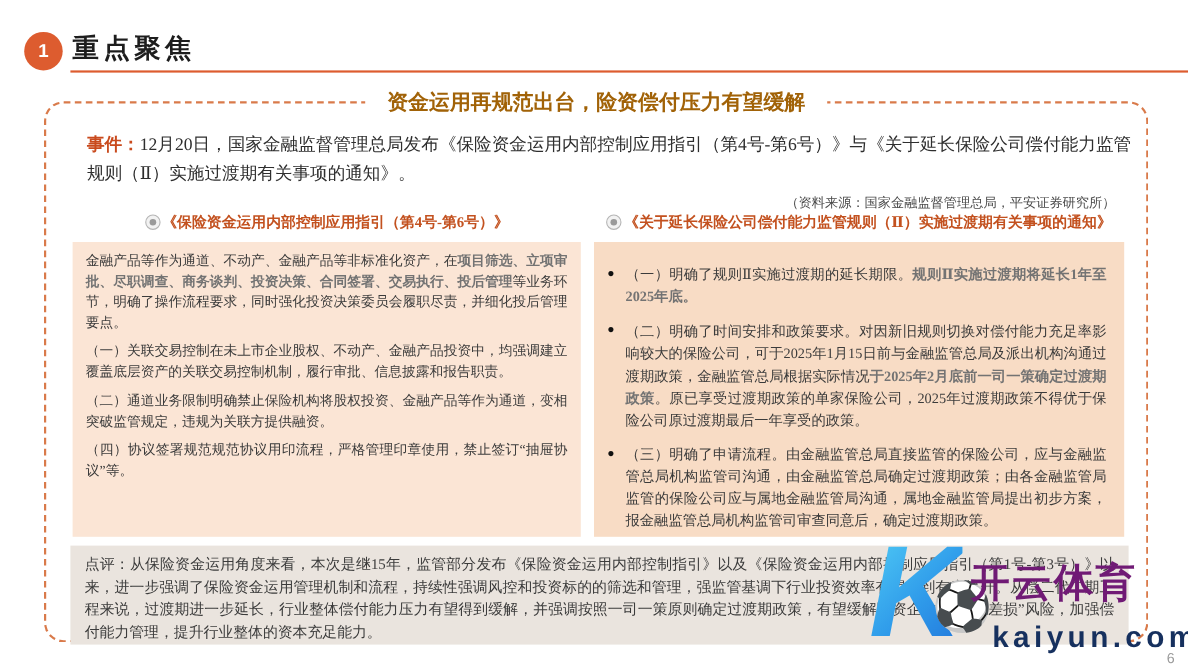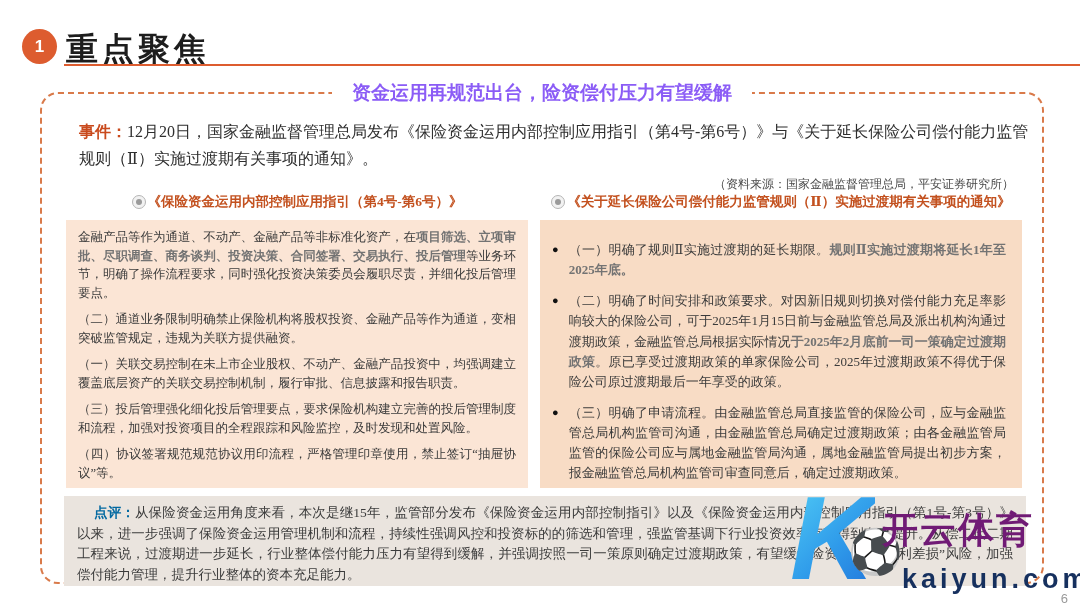--- a/index.html
+++ b/index.html
@@ -10,35 +10,35 @@
     color:#3b3b3b;
   }
   
   .num-circle{
     position:absolute; left:22px; top:29px; width:35px; height:35px;
     border-radius:50%; background:#dd5c2f; color:#fff;
     font-family:"Liberation Sans",sans-serif; font-size:17px; font-weight:bold;
     display:flex; align-items:center; justify-content:center;
   }
   .section-title{
-    position:absolute; left:66px; top:28px; font-size:32px; font-weight:700; color:#1d1d1d;
+    position:absolute; left:66px; top:28px; font-size:24px; font-weight:700; color:#1d1d1d;
     letter-spacing:4px;
   }
   .title-underline{
     position:absolute; left:64px; top:64px; width:1016px; height:2px; background:#dd5c2f;
   }
   
   .main-box{
     position:absolute; left:40px; top:92px; width:1004px; height:492px;
     border:2px dashed #d97a4a; border-radius:18px;
   }
   .headline{
     position:absolute; top:-14px; left:50%; transform:translateX(-50%);
     background:#ffffff; padding:0 20px; white-space:nowrap;
-    font-size:19px; font-weight:700; color:#8b5cf6;
+    font-size:19px; font-weight:700; color:#a16207;
   }
   .event-block{
     position:absolute; left:25px; top:24px; width:956px;
     font-size:16px; line-height:1.7; color:#2e2e2e;margin-left:12px;
   }
   .event-label{ color:#c94a1d; font-weight:700; }
   .source-line{
     position:absolute; right:28px; top:82px;
     font-size:12px; color:#4a4a4a;
   }
@@ -71,21 +71,21 @@
   .bullet-row{ display:flex; gap:10px; margin-bottom:11px; }
   .bullet-glyph{ flex:0 0 auto; font-size:11px; line-height:1.8; color:#111; }
   .bullet-text{ text-align:justify; }
   .b{ font-weight:700; color:#737373; }
   
   .comment-panel{
     position:absolute; left:22px; top:402px; width:962px; height:90px;
     background:#eae4de; padding:7px 13px; font-size:13.5px; line-height:1.52;
     text-align:justify; overflow:hidden;
   }
-  .comment-label{ color:#0369a1; font-weight:700;margin-left:17px; }
+  .comment-label{ color:#404040; font-weight:400; }
   
   .watermark{
     position:absolute; left:790px; top:488px; width:286px; height:115px;
     pointer-events:none;
   }
   .wm-k{
     position:absolute; left:0; top:-18px;
     font-family:"Liberation Sans",sans-serif; font-size:118px; font-weight:700; font-style:italic;
     background:linear-gradient(135deg,#55d2f7 0%,#2f9bea 55%,#1f6fd8 100%);
     -webkit-background-clip:text; background-clip:text; color:transparent;
@@ -126,23 +126,22 @@
     <span class="radio-icon"></span>
     <span>《保险资金运用内部控制应用指引（第4号-第6号）》</span>
   </div>
   <div class="col-header right">
     <span class="radio-icon"></span>
     <span>《关于延长保险公司偿付能力监管规则（Ⅱ）实施过渡期有关事项的通知》</span>
   </div>
 
   <div class="panel left">
     <p><span>金融产品等作为通道、不动产、金融产品等非标准化资产，在</span><span class="b">项目筛选、立项审批、尽职调查、商务谈判、投资决策、合同签署、交易执行、投后管理</span><span>等业务环节，明确了操作流程要求，同时强化投资决策委员会履职尽责，并细化投后管理要点。</span></p>
+    <p>（一）关联交易控制在未上市企业股权、不动产、金融产品投资中，均强调建立覆盖底层资产的关联交易控制机制，履行审批、信息披露和报告职责。</p>
     <p>（二）通道业务限制明确禁止保险机构将股权投资、金融产品等作为通道，变相突破监管规定，违规为关联方提供融资。</p>
-    <p>（一）关联交易控制在未上市企业股权、不动产、金融产品投资中，均强调建立覆盖底层资产的关联交易控制机制，履行审批、信息披露和报告职责。</p>
-    <p>（三）投后管理强化细化投后管理要点，要求保险机构建立完善的投后管理制度和流程，加强对投资项目的全程跟踪和风险监控，及时发现和处置风险。</p>
     <p>（四）协议签署规范规范协议用印流程，严格管理印章使用，禁止签订“抽屉协议”等。</p>
   </div>
 
   <div class="panel right">
     <div class="bullet-row">
       <span class="bullet-glyph">●</span>
       <span class="bullet-text"><span>（一）明确了规则Ⅱ实施过渡期的延长期限。</span><span class="b">规则Ⅱ实施过渡期将延长1年至2025年底。</span><span></span></span>
     </div>
     <div class="bullet-row">
       <span class="bullet-glyph">●</span>

